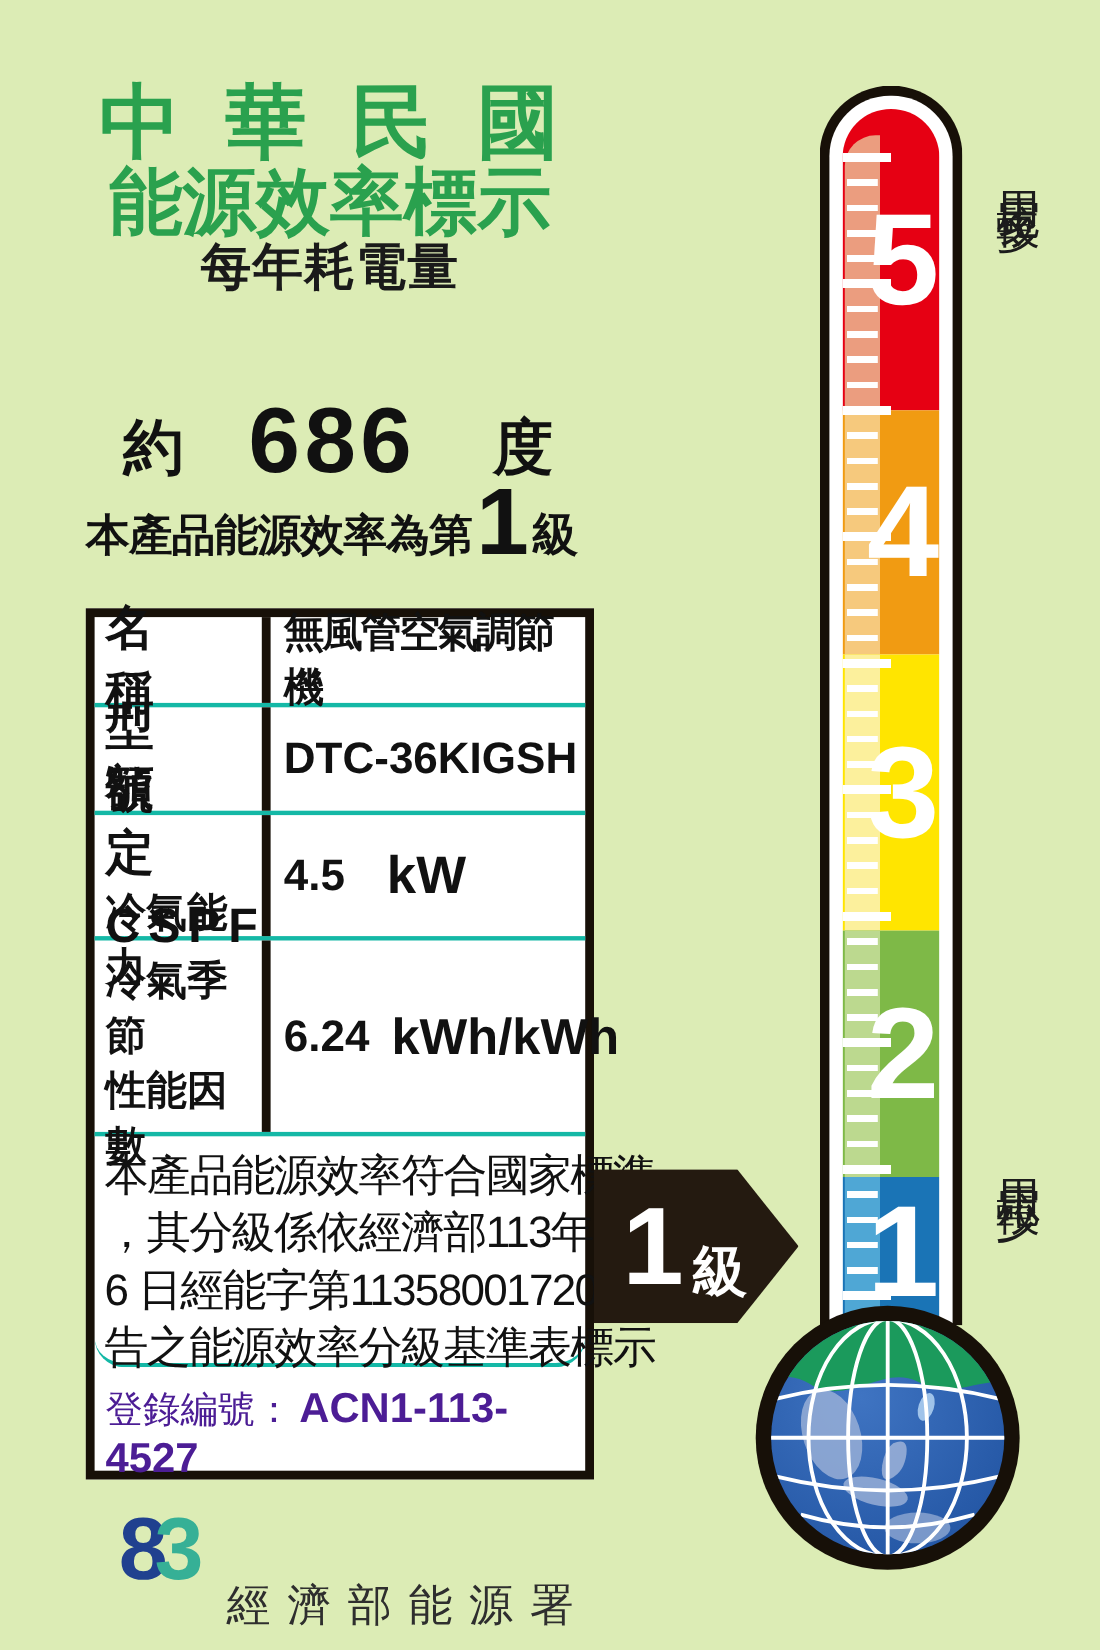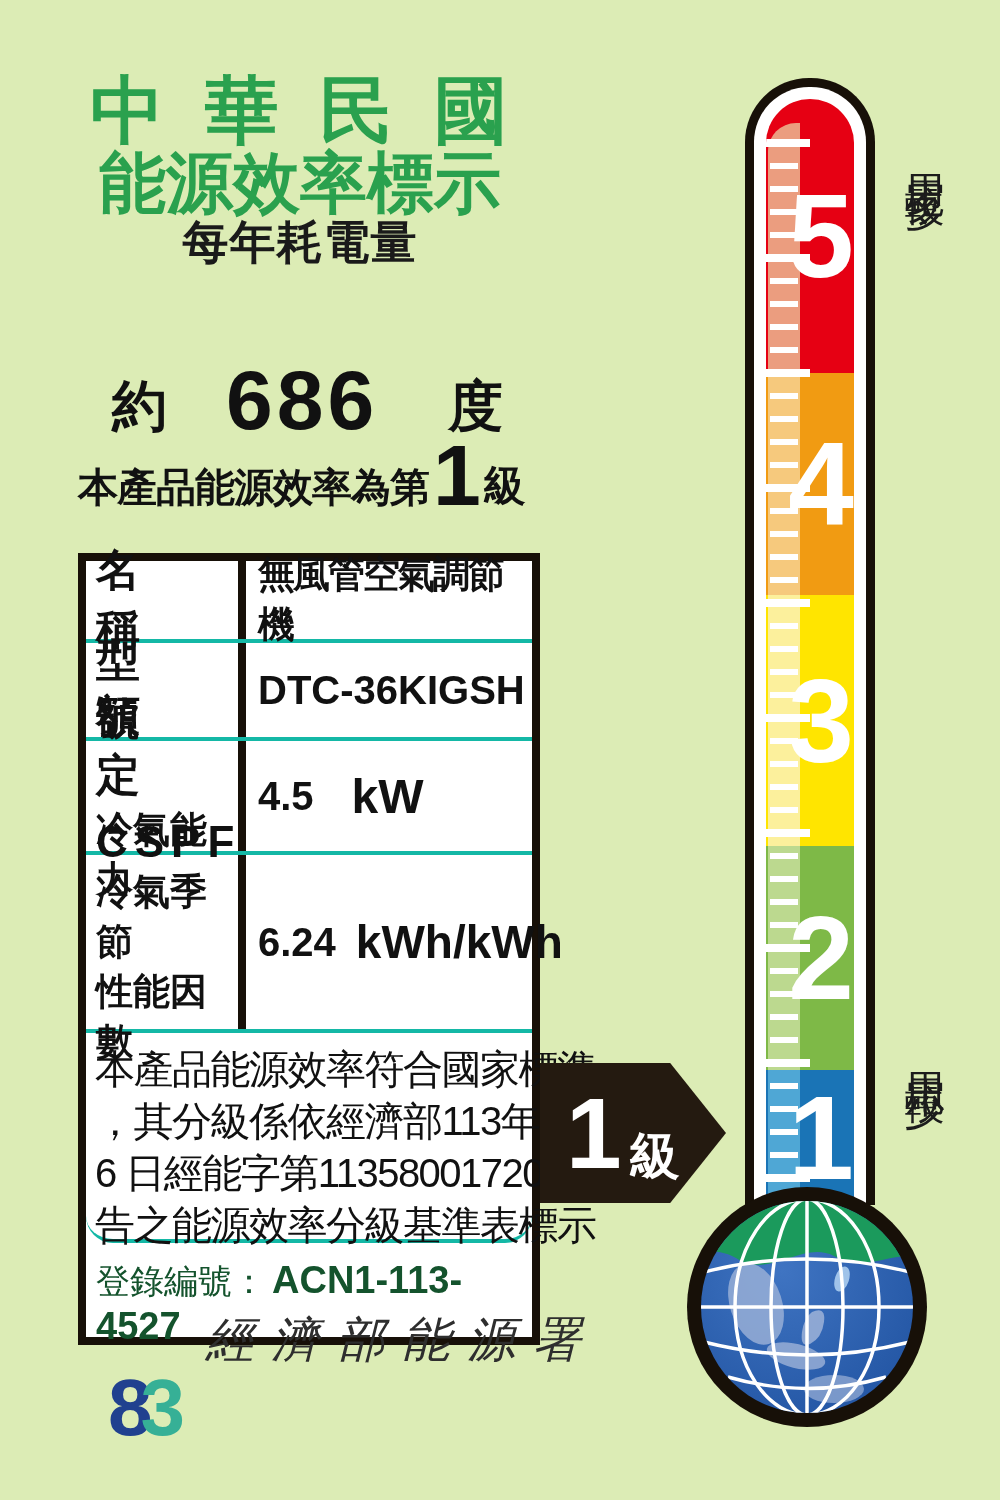--- a/index.html
+++ b/index.html
@@ -38,28 +38,28 @@
   .lab-2ch{font-size:44px;letter-spacing:6px;font-weight:600;}
   .lab-sub{font-size:37px;letter-spacing:0px;font-weight:600;}
   .lab-cspf{font-size:44px;letter-spacing:7px;font-weight:600;}
   .val-cjk{font-size:37px;font-weight:600;letter-spacing:-2px;}
   .val-model{font-size:40px;font-weight:bold;letter-spacing:0px;}
   .val-num{font-size:40px;font-weight:bold;}
   .val-unit{font-size:48px;font-weight:bold;margin-left:38px;}
   .val-unit2{font-size:46px;font-weight:bold;margin-left:20px;}
   .notice{display:block;padding:10px 8px 0 9px;color:#111;}
   .notice div{font-size:40px;line-height:52px;letter-spacing:-1.5px;font-weight:500;white-space:pre;}
-  .reg{display:block;padding:16px 0 0 10px;color:#14532d;}
+  .reg{display:block;padding:16px 0 0 10px;color:#4c1d95;}
   .reg-label{font-size:34px;font-weight:500;}
   .reg-value{font-size:38px;font-weight:bold;margin-left:6px;}
 
   
   .logo{left:108px;top:1368px;font-size:80px;font-weight:bold;letter-spacing:-12px;line-height:1;}
   .logo .g1{color:#20418f;} .logo .g2{color:#36b096;}
-  .agency{left:206px;top:1308px;font-size:48px;color:#2e2e2e;letter-spacing:2px;white-space:pre;font-style:italic;}
+  .agency{left:206px;top:1432px;font-size:40px;color:#2e2e2e;letter-spacing:2px;white-space:pre;}
 
   
   .tube{left:745px;top:78px;width:130px;height:1127px;box-sizing:border-box;
     border:9px solid #171008;border-bottom:none;border-radius:64px 64px 0 0;background:#fff;}
   .fill{position:absolute;left:12px;right:12px;top:12px;bottom:0;
     border-radius:45px 45px 0 0;overflow:hidden;display:flex;flex-direction:column;}
   .seg{position:relative;}
   .seg0{height:274px;} .seg1{height:222px;} .seg2{height:251px;} .seg3{height:224px;} .seg4{flex:1;}
   .stripe{position:absolute;left:2px;top:0;bottom:0;width:32px;}
   .seg0 .stripe{top:24px;border-top-left-radius:28px;}

